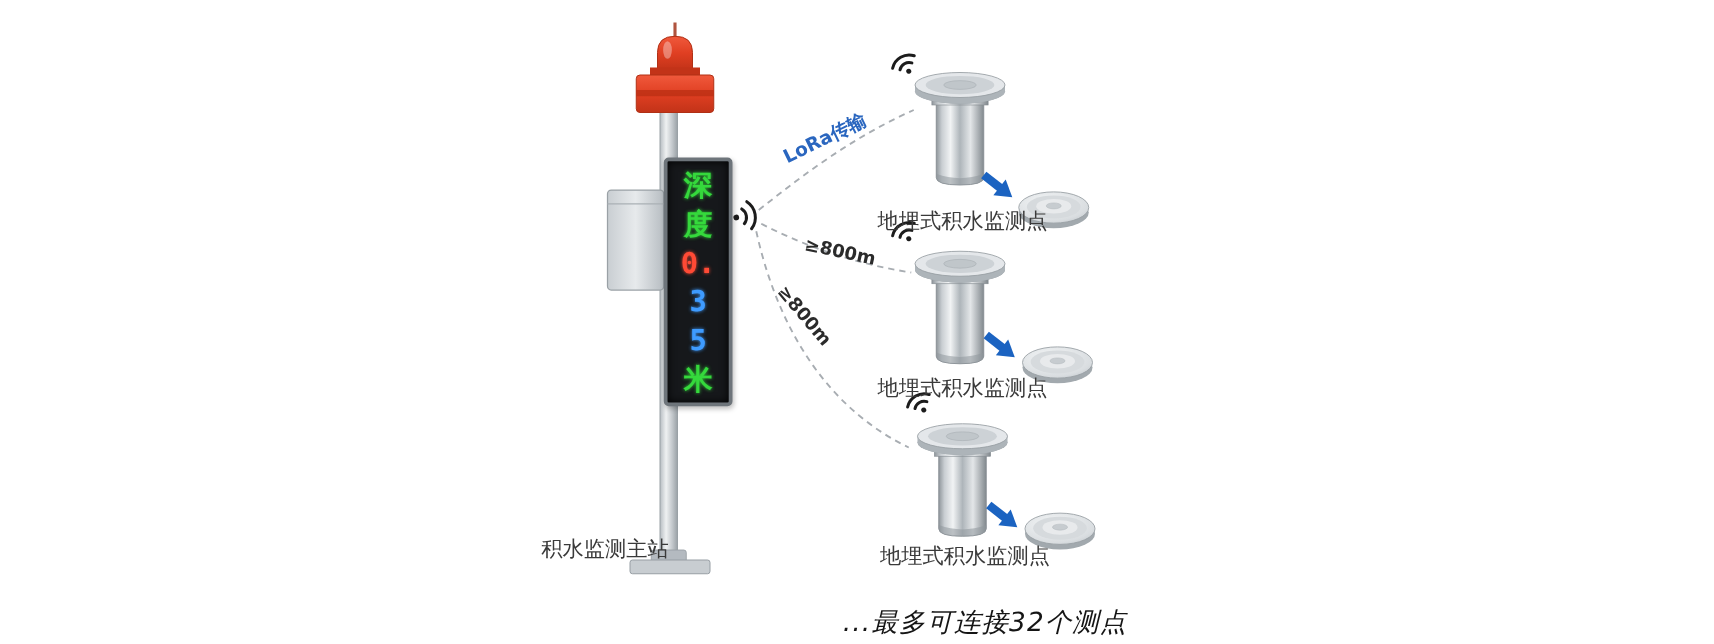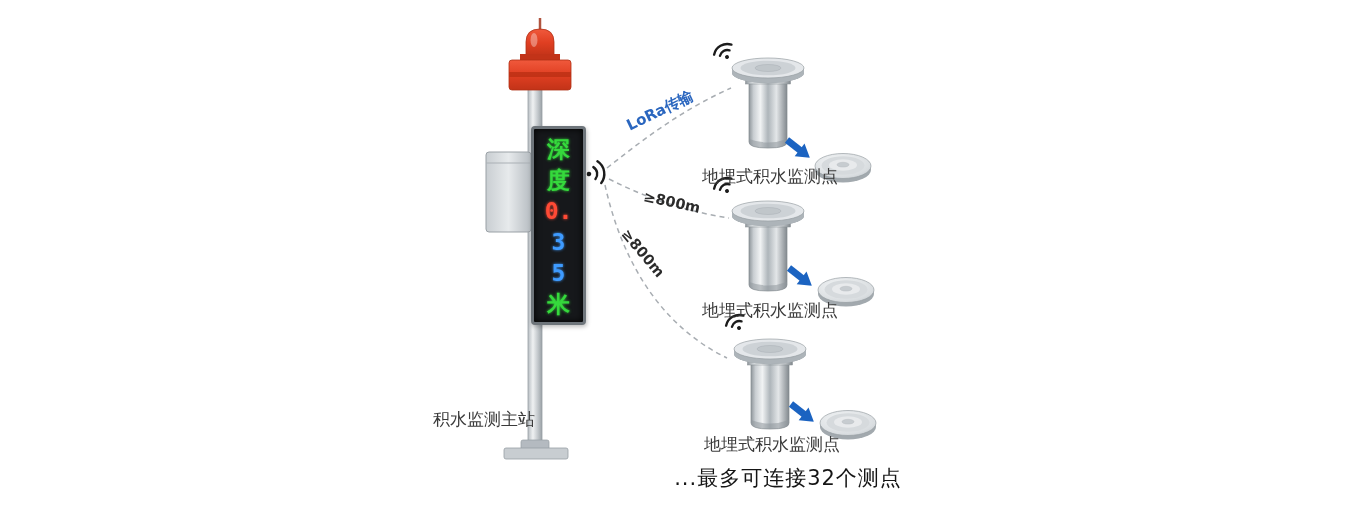--- a/index.html
+++ b/index.html
@@ -159,29 +159,29 @@
 
   <div class="led">
     <div class="led-line" style="color: rgb(53, 217, 60);">深</div>
     <div class="led-line" style="color: rgb(53, 217, 60);">度</div>
     <div class="led-line" style="color: rgb(255, 74, 53);">0.</div>
     <div class="led-line" style="color: rgb(62, 155, 255);">3</div>
     <div class="led-line" style="color: rgb(62, 155, 255);">5</div>
     <div class="led-line" style="color: rgb(53, 217, 60);">米</div>
   </div>
 
-  <div class="caption" style="left:484px; top:408px;">积水监测主站</div>
+  <div class="caption" style="left:484px; top:428px;">积水监测主站</div>
 
   <div class="link-label" style="left: 660px; top: 111px; --r: -26deg; font-size: 15px; color: rgb(42, 102, 191);">LoRa传输</div>
 
   <div class="link-label" style="left: 672px; top: 202px; --r: 12deg; font-size: 14.5px; color: rgb(43, 43, 43);">≥800m</div>
 
   <div class="link-label" style="left: 643px; top: 253px; --r: 50deg; font-size: 14.5px; color: rgb(43, 43, 43);">≥800m</div>
 
   <div class="caption" style="left:770px; top:165px;">地埋式积水监测点</div>
 
   <div class="caption" style="left:770px; top:299px;">地埋式积水监测点</div>
 
   <div class="caption" style="left:772px; top:433px;">地埋式积水监测点</div>
 
-  <div class="footnote" style="left:788px; top:464px;">...最多可连接32个测点</div>
+  <div class="footnote" style="left:788px; top:484px;font-style:italic;">...最多可连接32个测点</div>
 
 </div>
 
 </body></html>

